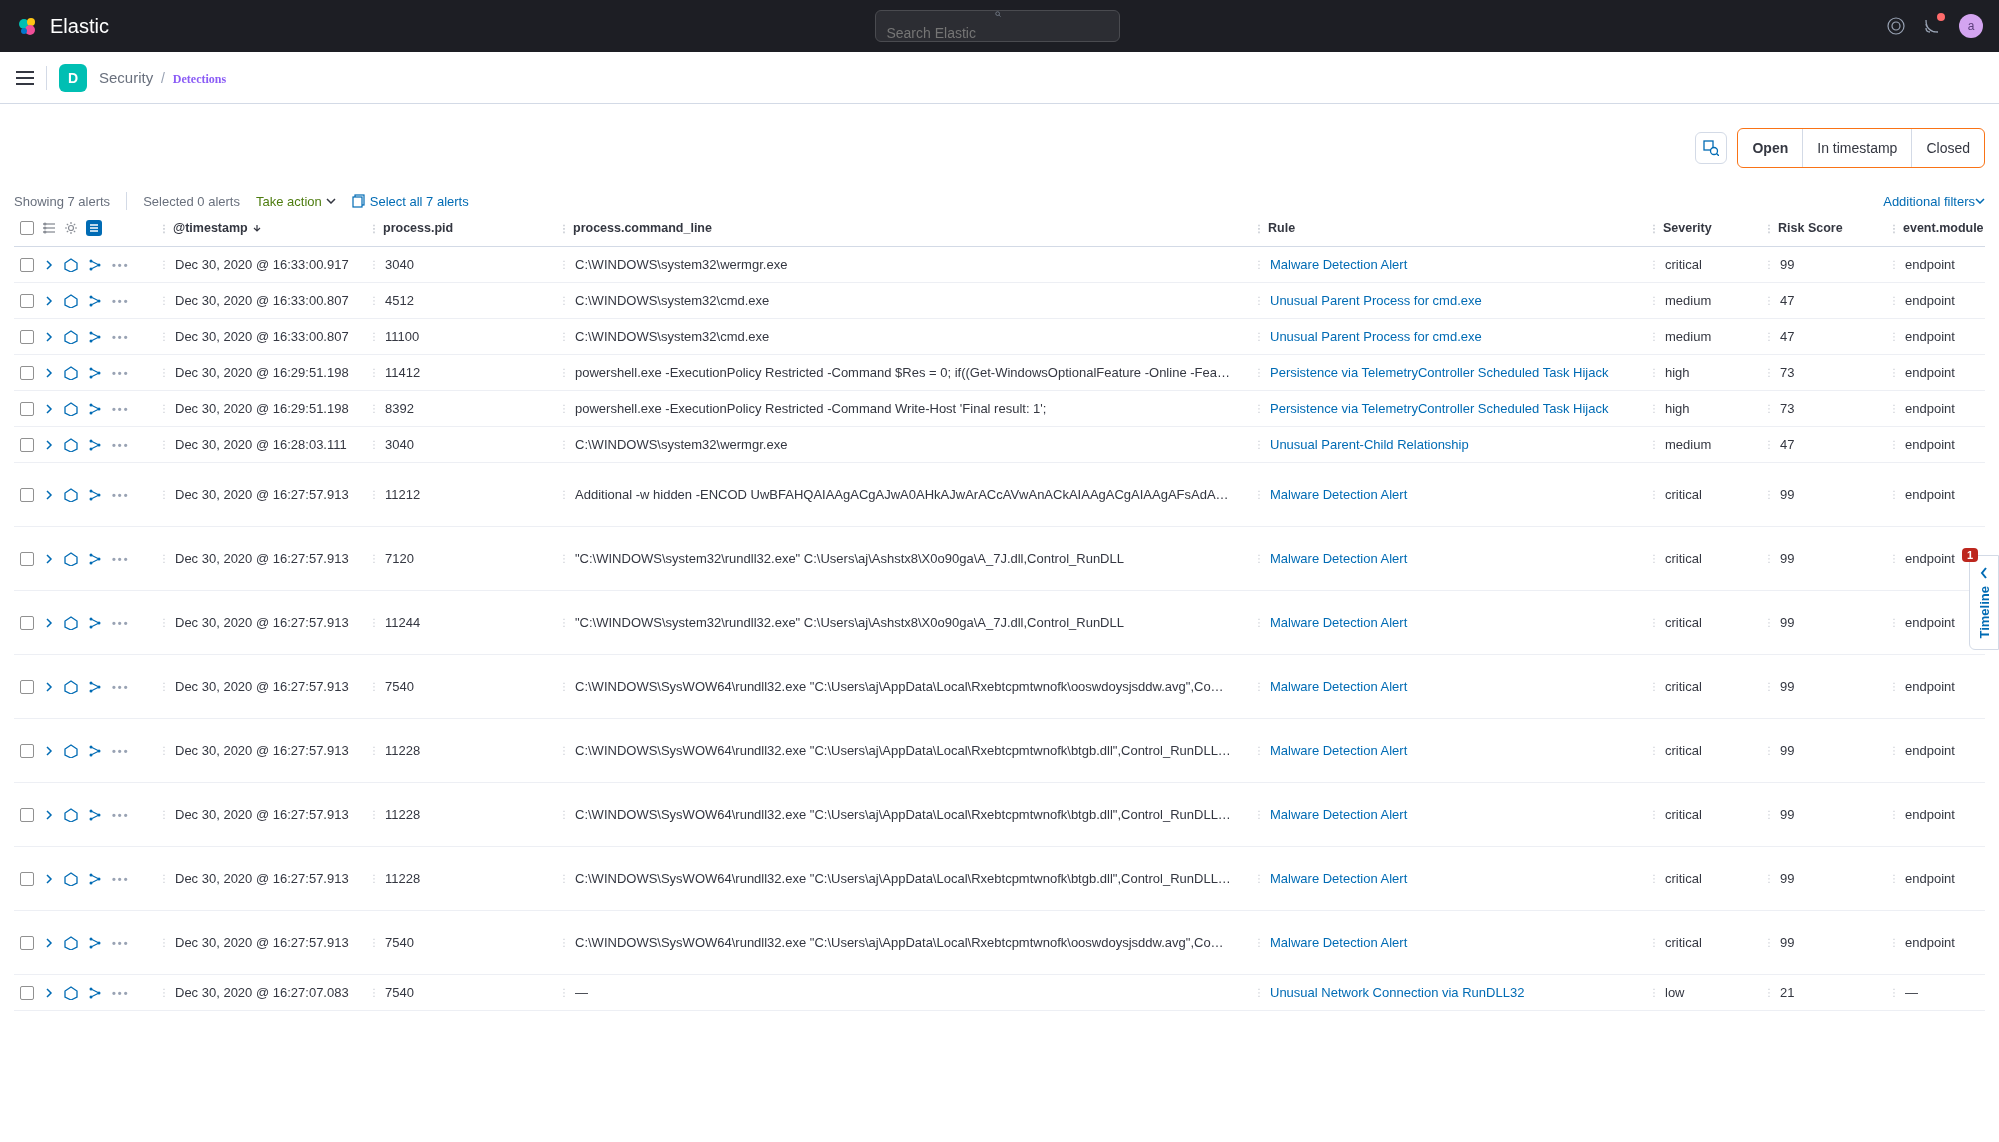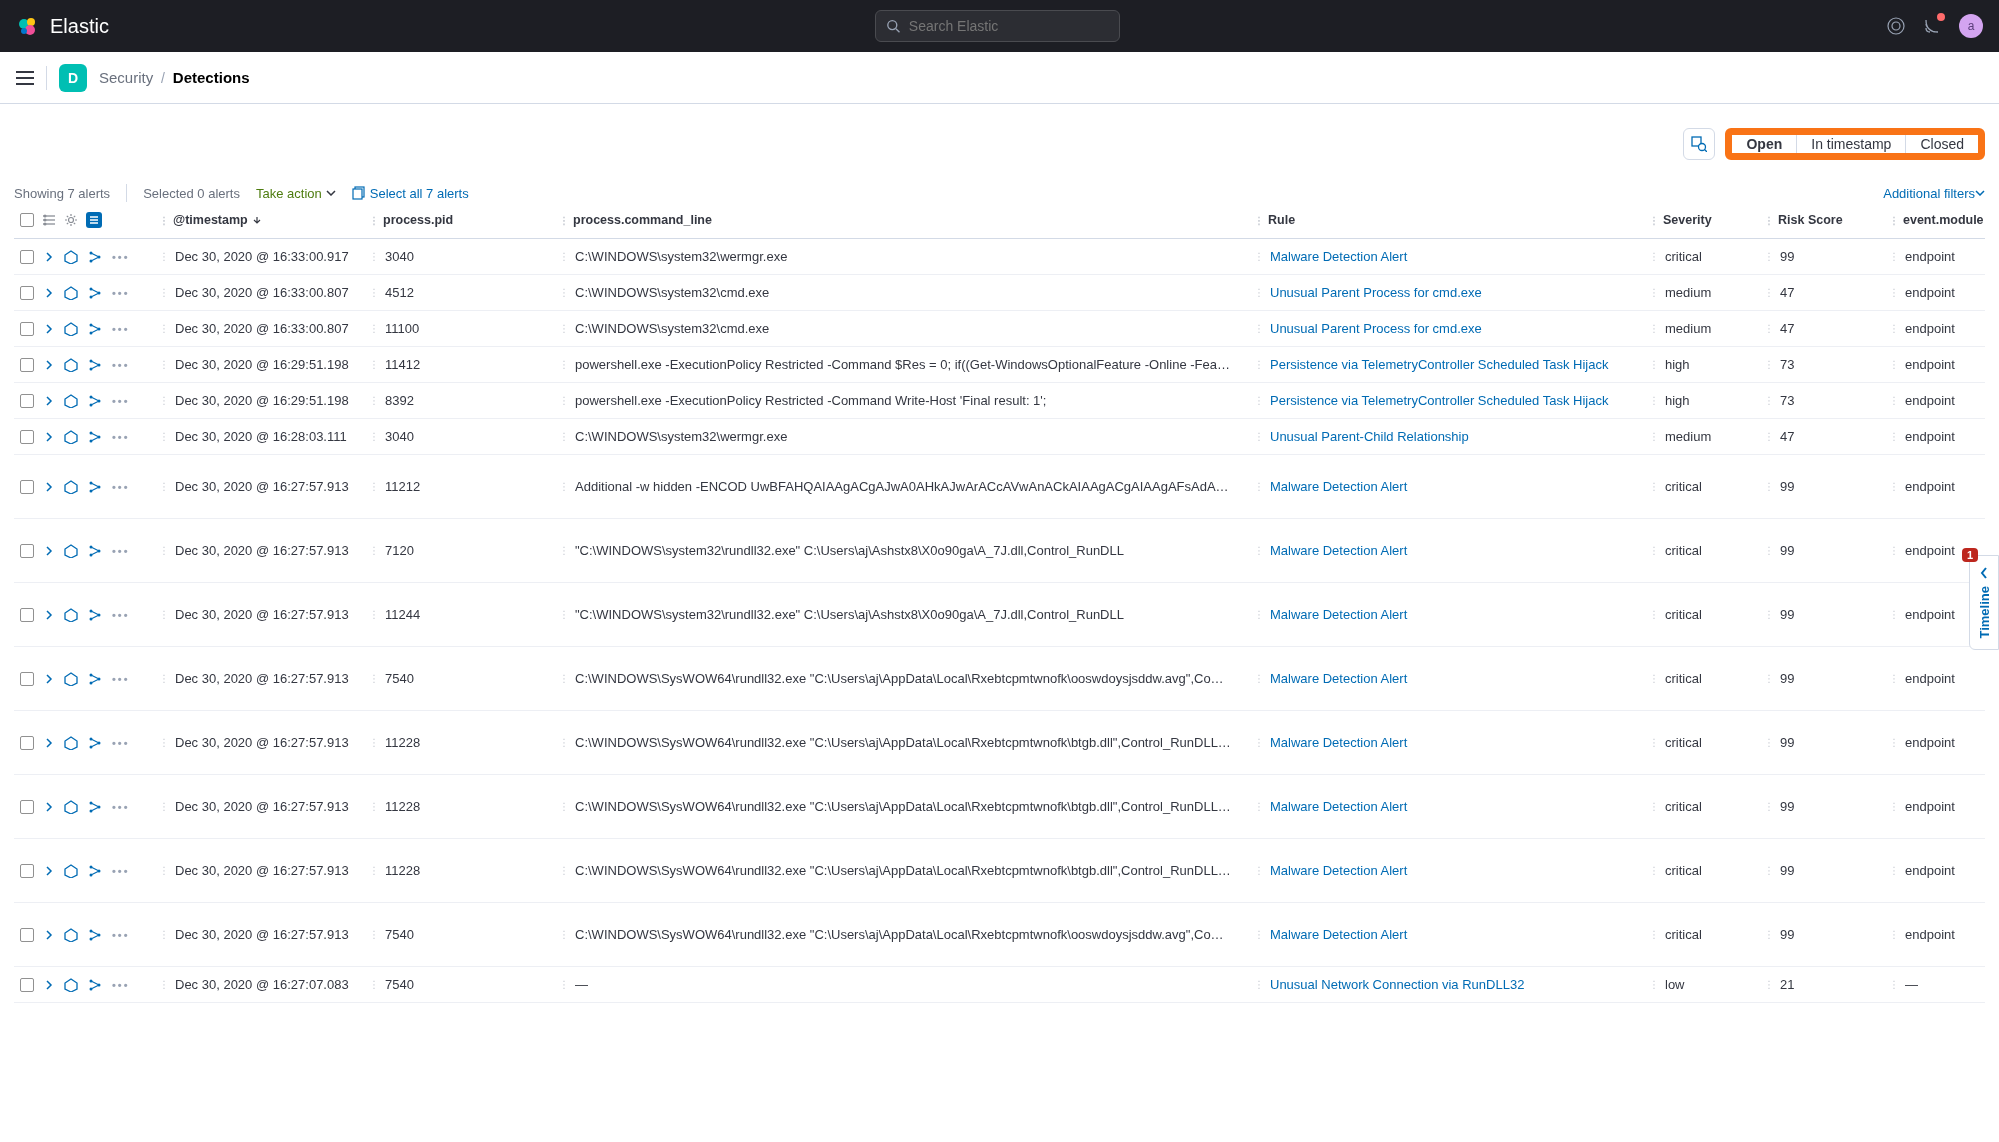--- a/index.html
+++ b/index.html
@@ -1,37 +1,37 @@
 <!DOCTYPE html>
 <html><head>
 <meta charset="utf-8">
 <style>
 * { margin:0; padding:0; box-sizing:border-box; font-family:-apple-system,BlinkMacSystemFont,"Segoe UI",Helvetica,Arial,sans-serif; }
 body { background:#fff; color:#343741; font-size:14px; width:1999px; }
 .topbar { background:#1d1e24; height:52px; display:flex; align-items:center; padding:0 16px; justify-content:space-between; }
 .topbar-left { display:flex; align-items:center; gap:10px; }
 .logo { width:24px; height:24px; display:flex; align-items:center; justify-content:center; }
 .brand { color:#fff; font-size:20px; font-weight:500; }
-.search-box { background:#2c2d33; border:1px solid #4a4b50; border-radius:6px; height:32px; width:245px; display:flex; align-items:center; padding:0 10px; gap:8px; }
+.search-box { background:#2c2d33; border:1px solid #4a4b50; border-radius:6px; height:32px; width:245px; display:flex; align-items:center; padding:0 10px; gap:8px;flex-direction:column; }
 .search-box input { background:transparent; border:none; outline:none; color:#98a2b3; font-size:14px; width:100%; }
 .topbar-right { display:flex; align-items:center; gap:18px; }
 .top-icon { color:#98a2b3; cursor:pointer; position:relative; }
 .red-dot { position:absolute; top:-4px; right:-4px; width:8px; height:8px; background:#ff6b6b; border-radius:50%; }
 .avatar { width:24px; height:24px; background:#d3a4f0; border-radius:50%; display:flex; align-items:center; justify-content:center; color:#5a3d7a; font-size:12px; }
 .subheader { height:52px; display:flex; align-items:center; padding:0 16px; border-bottom:1px solid #d3dae6; gap:12px; }
 .hamburger { cursor:pointer; color:#343741; }
 .space-badge { width:28px; height:28px; background:#00bfb3; border-radius:6px; display:flex; align-items:center; justify-content:center; color:#fff; font-weight:600; font-size:14px; }
 .divider-v { width:1px; height:24px; background:#d3dae6; }
 .crumb { color:#69707d; font-size:15px; }
-.crumb-cur { color:#000000; font-weight:600; font-size:15px; }
+.crumb-cur { color:#8b5cf6; font-weight:600; font-size:12px;font-family:Liberation Serif, serif; }
 .slash { color:#98a2b3; margin:0 4px; }
 .content { padding:24px 14px 0 14px; }
 .toolbar-top { display:flex; justify-content:flex-end; gap:10px; margin-bottom:24px; align-items:center; }
 .inspect-btn { width:32px; height:32px; border:1px solid #d3dae6; border-radius:6px; display:flex; align-items:center; justify-content:center; cursor:pointer; color:#006bb4; }
-.filter-group { display:flex; border:7px solid #f97316; border-radius:6px; overflow:hidden; height:32px; }
+.filter-group { display:flex; border:1px solid #f97316; border-radius:6px; overflow:hidden; height:40px; }
 .filter-btn { padding:0 14px; display:flex; align-items:center; border-right:1px solid #d3dae6; cursor:pointer; color:#343741; font-size:14px; }
 .filter-btn:last-child { border-right:none; }
 .filter-btn.active { font-weight:700; }
 .control-row { display:flex; align-items:center; justify-content:space-between; margin-bottom:6px; }
 .control-left { display:flex; align-items:center; gap:16px; }
 .muted { color:#69707d; font-size:13px; }
 .take-action { display:flex; align-items:center; gap:4px; color:#4d7c0f; font-size:13px; cursor:pointer; }
 .select-all { color:#006bb4; font-size:13px; cursor:pointer; display:flex; align-items:center; gap:4px; }
 .addl-filters { color:#006bb4; font-size:13px; cursor:pointer; display:flex; align-items:center; gap:0; }
 .table-head { display:flex; align-items:center; border-bottom:1px solid #d3dae6; padding:4px 0 10px 0; }

